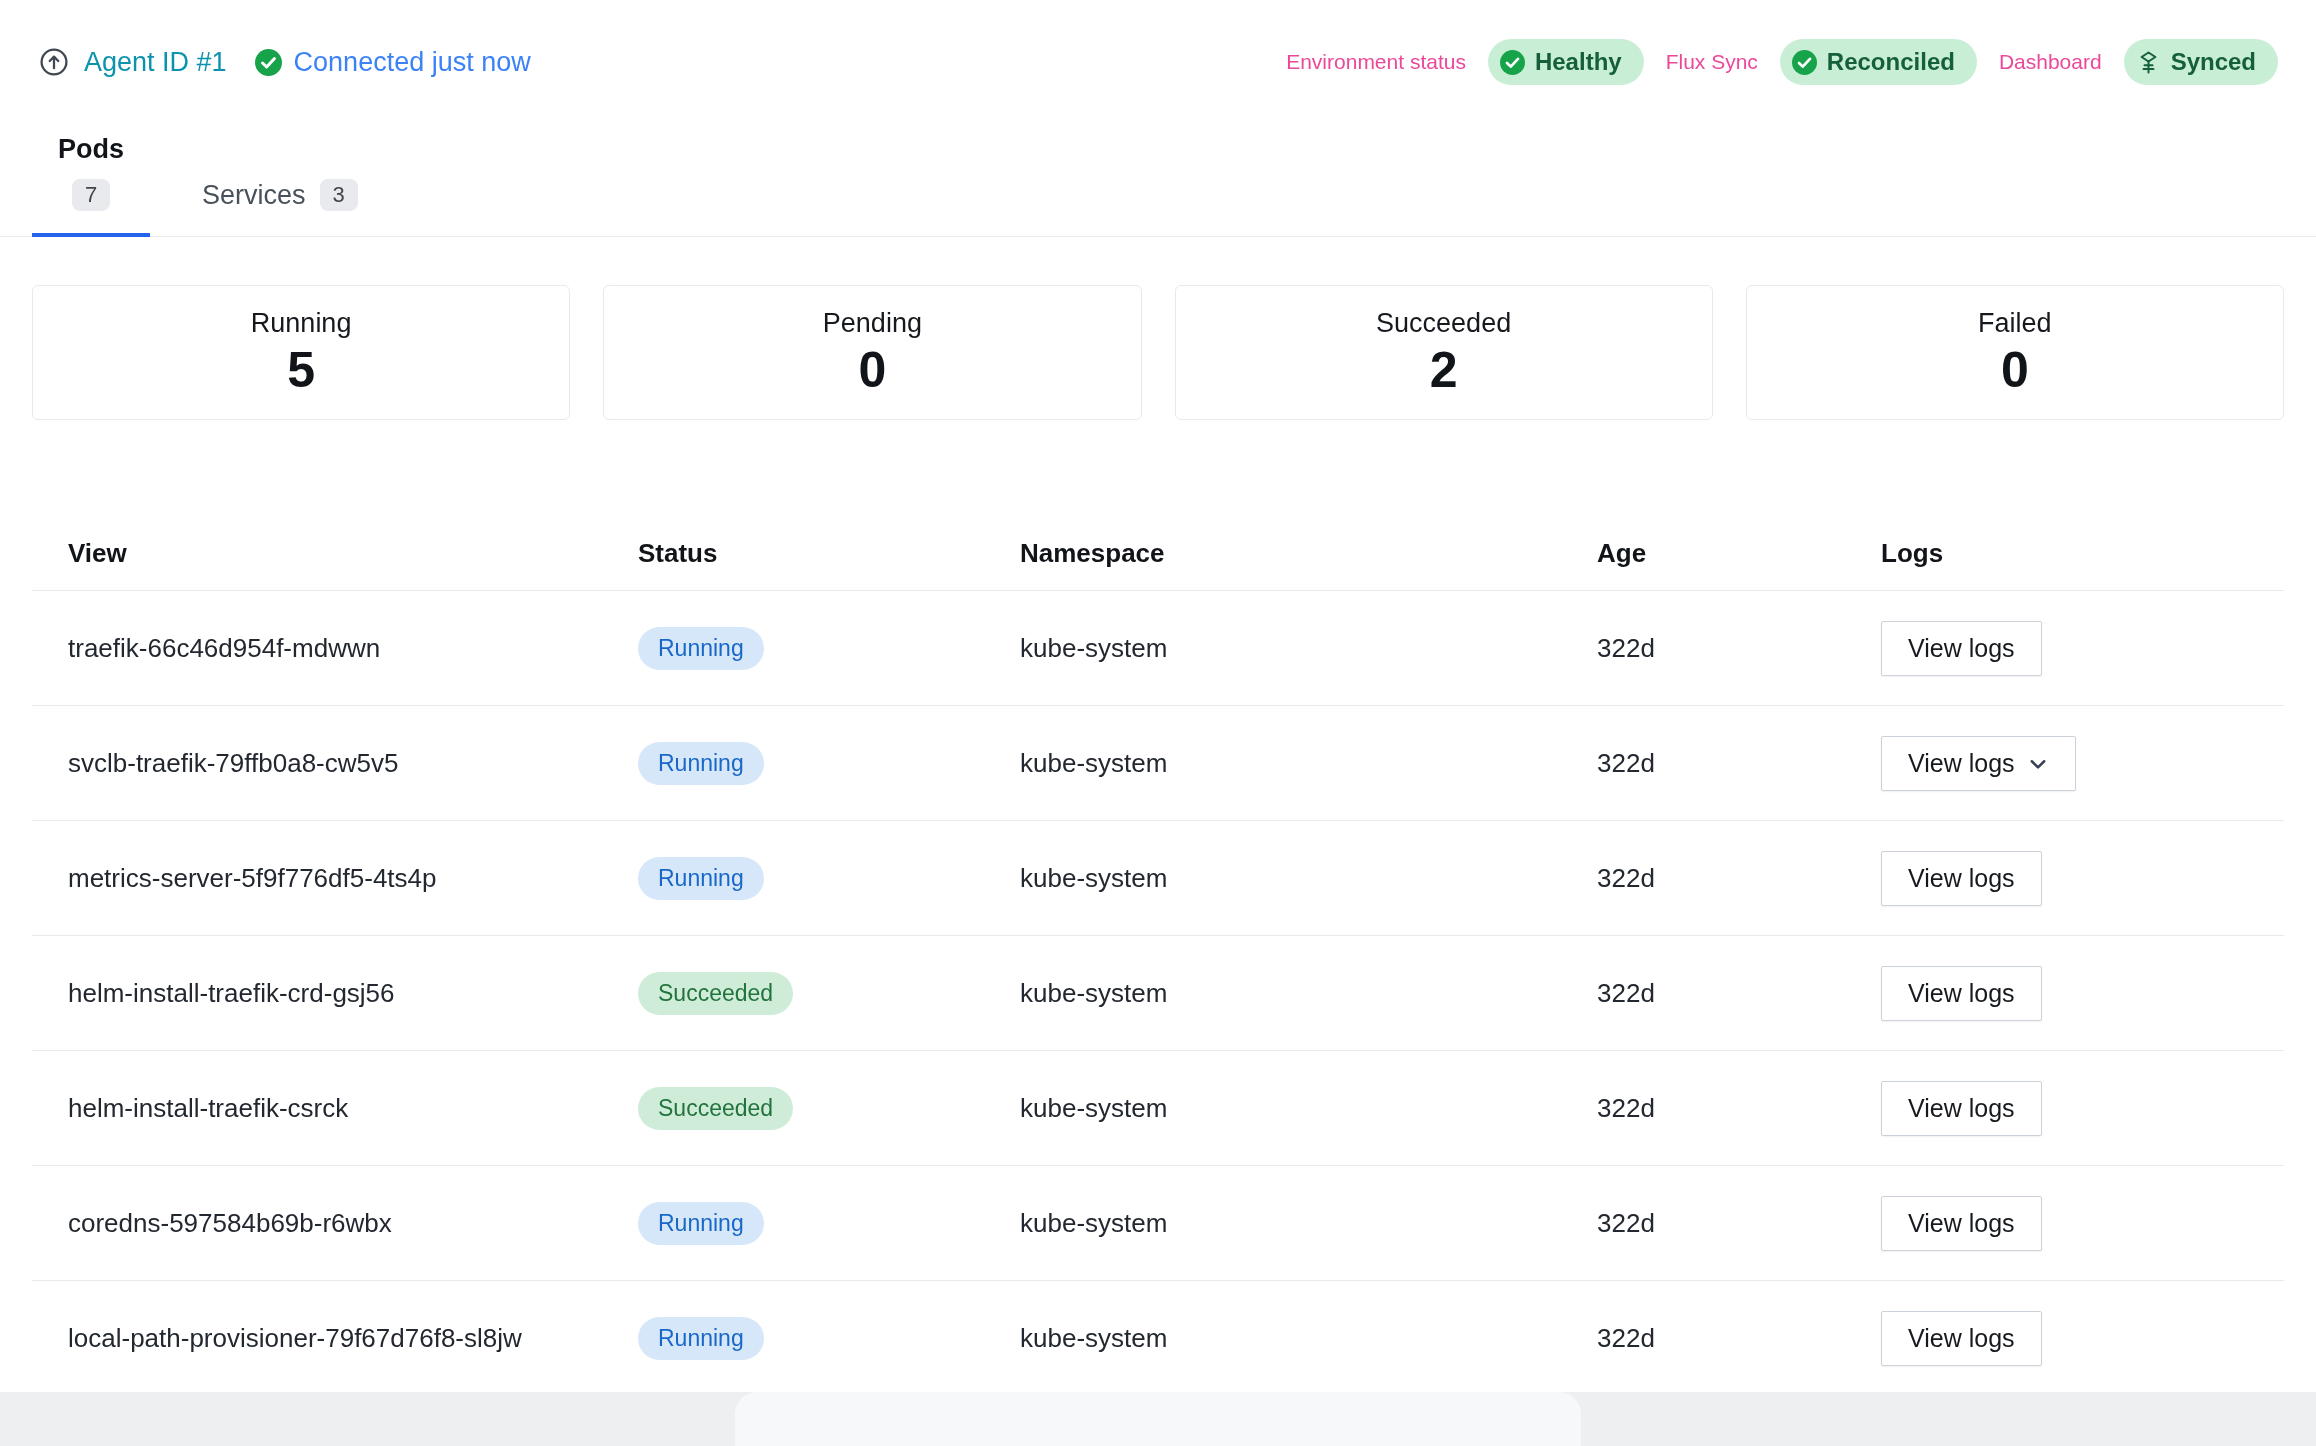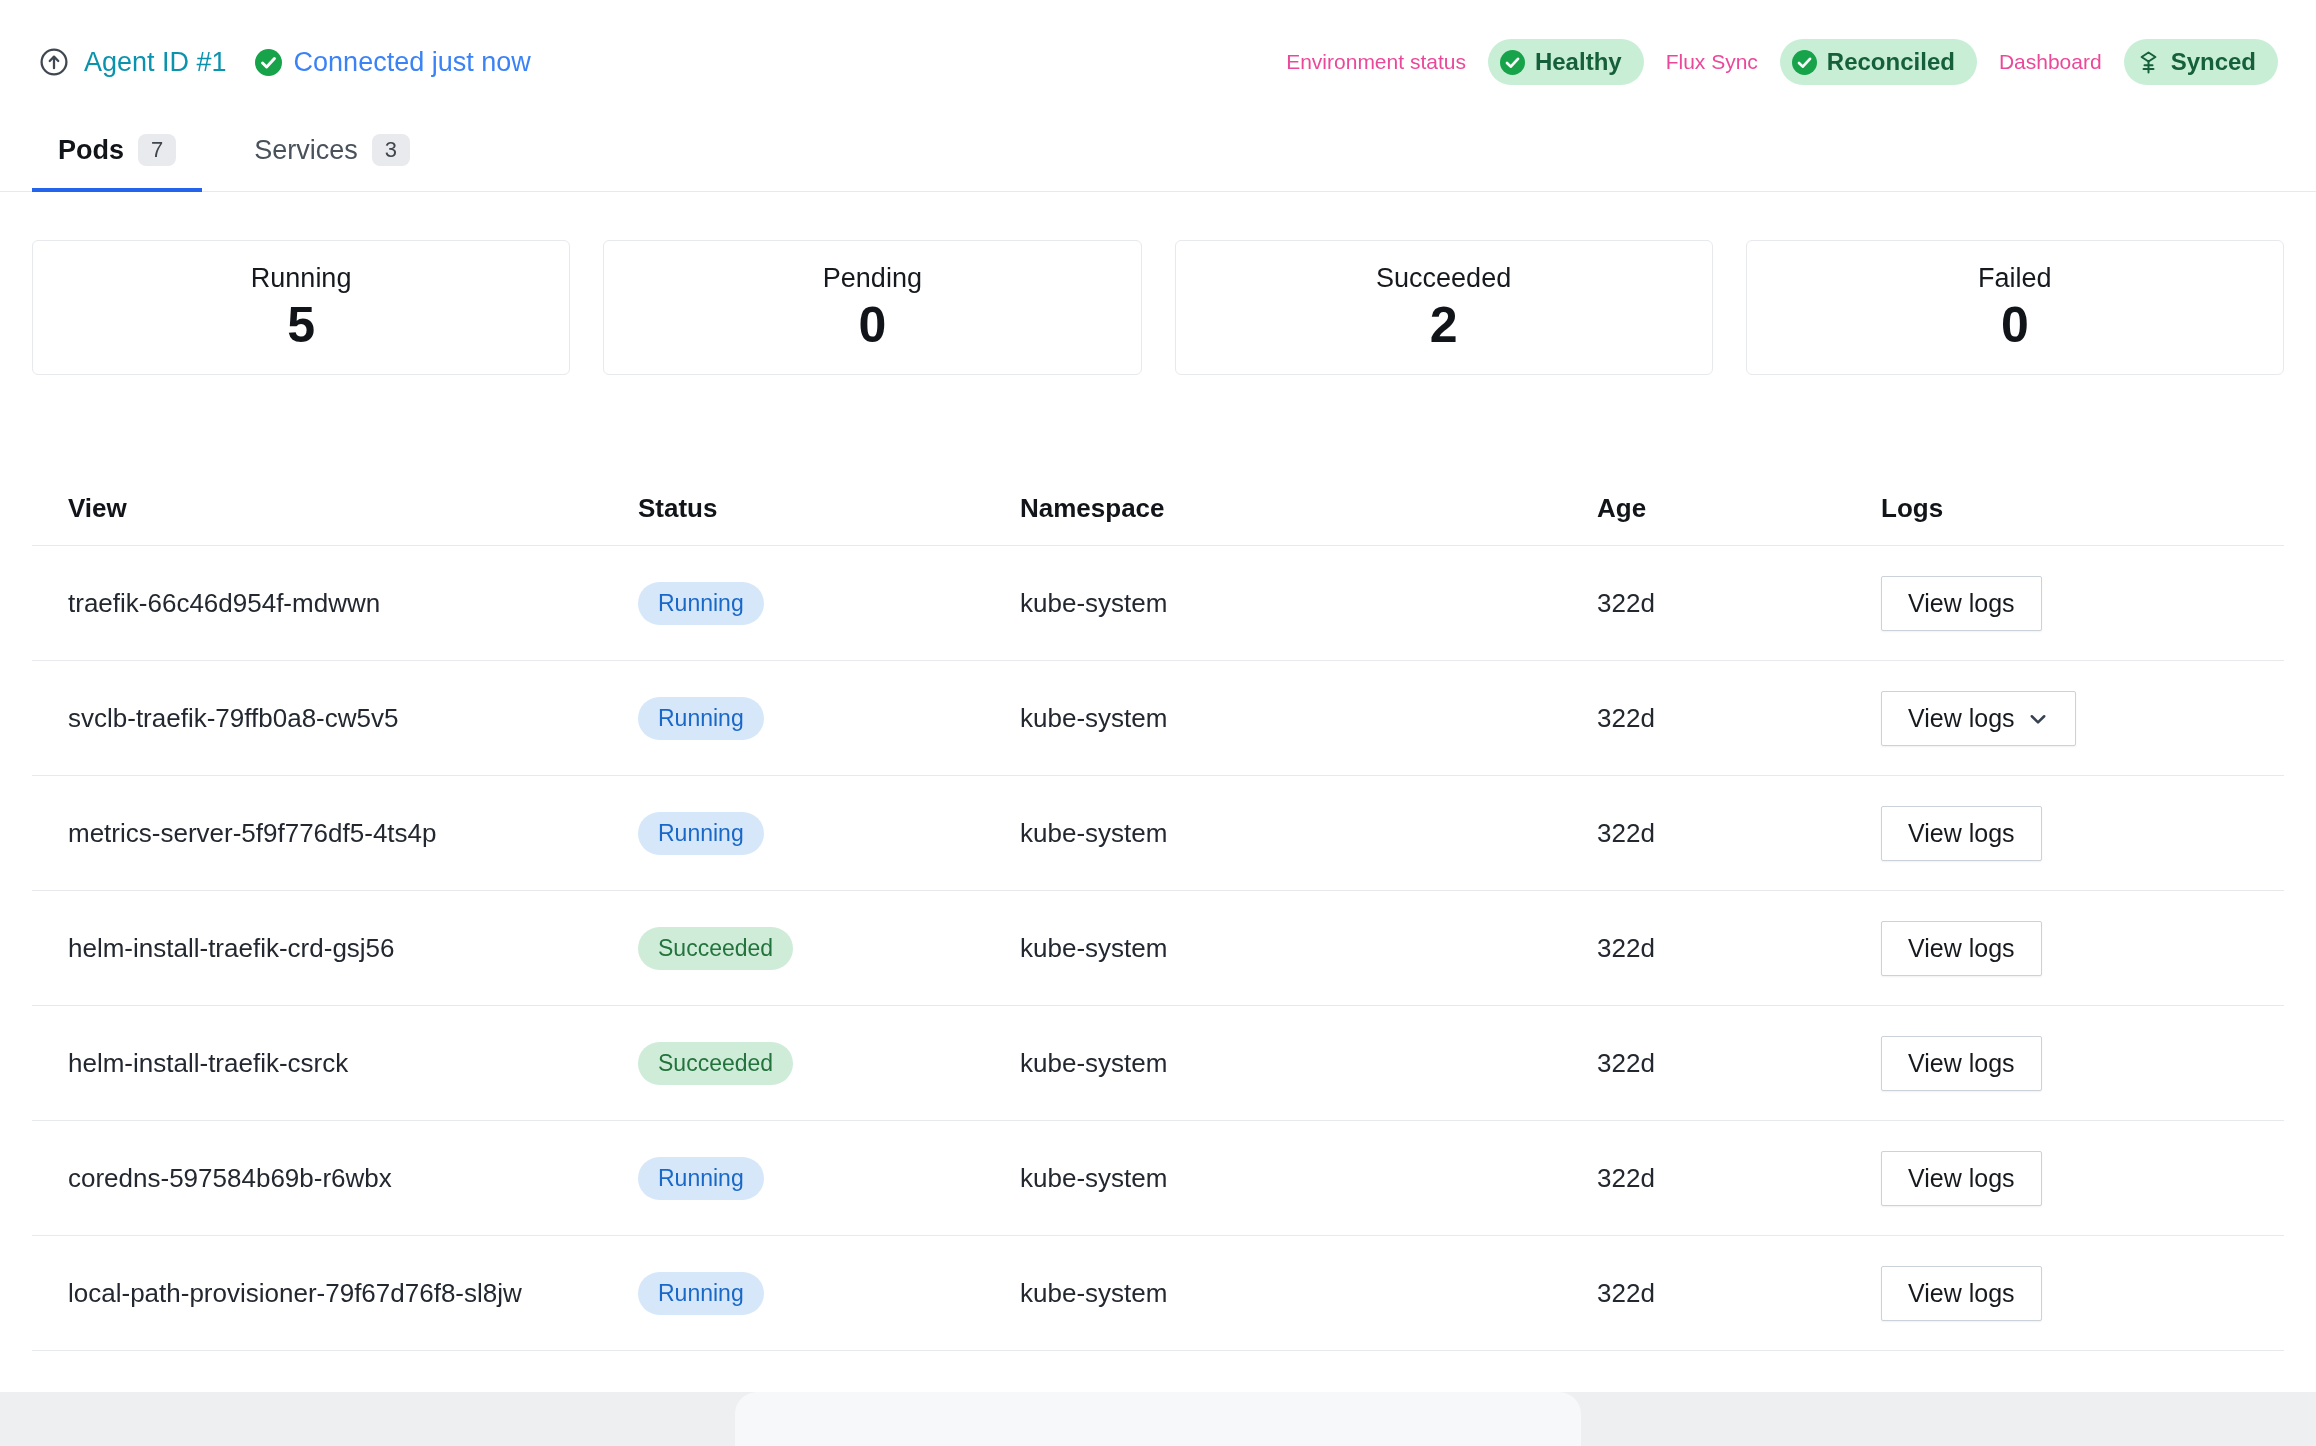--- a/index.html
+++ b/index.html
@@ -33,21 +33,21 @@
     display:flex; align-items:flex-end; gap:26px;
     margin-top:34px; padding:0 32px;
     border-bottom:1px solid var(--border,#e7e9ec);
   }
   .tab {
     display:flex; align-items:center; gap:14px;
     padding:10px 26px 22px 26px; cursor:pointer;
     border-bottom:4px solid transparent; margin-bottom:-1px;
     font-size:27px; color:#49515a;
   }
-  .tab.active { border-bottom-color:var(--accent-blue,#2463eb); color:#111418; font-weight:600; }
+  .tab.active { border-bottom-color:var(--accent-blue,#2463eb); color:#111418; font-weight:600;flex-direction:column; }
   .tab-count {
     background:#e8eaed; color:#3f464e; font-size:22px; font-weight:400;
     border-radius:8px; padding:3px 13px; line-height:1.2;
   }
   
   .stats { display:flex; gap:33px; margin:48px 32px 0 32px; }
   .stat-card {
     flex:1; border:1px solid var(--border,#e7e9ec); border-radius:6px; background:#fff;
     height:135px; display:flex; flex-direction:column; align-items:center; justify-content:center; gap:4px;
     box-sizing:border-box;

